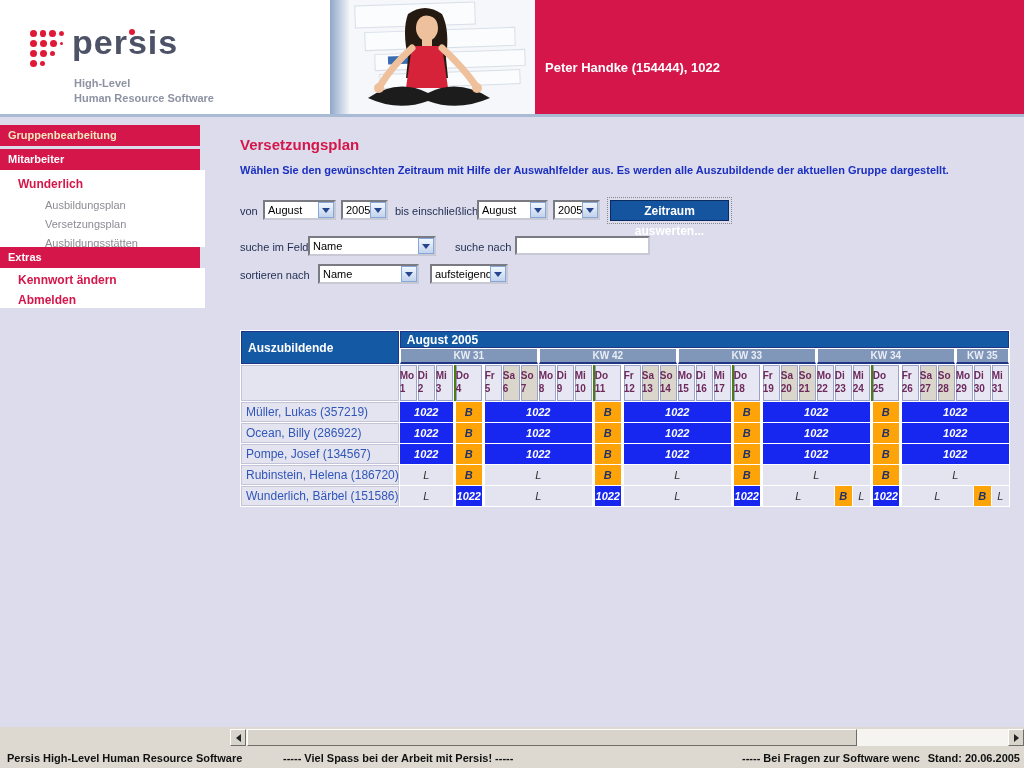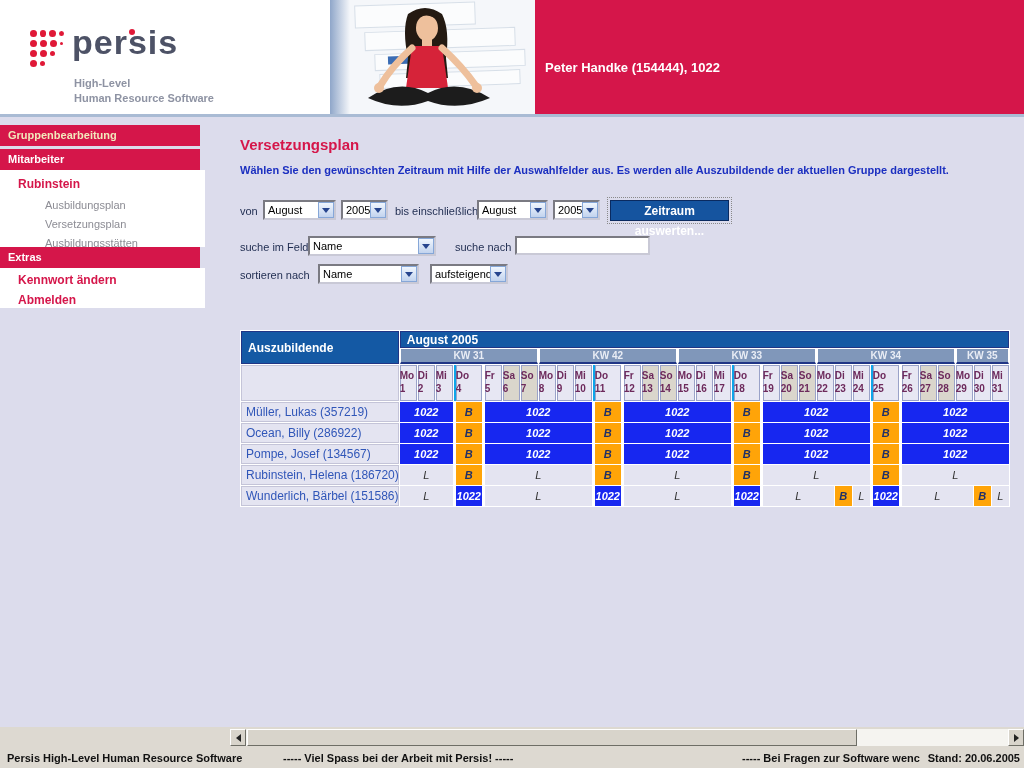--- a/index.html
+++ b/index.html
@@ -45,21 +45,21 @@
   
   .sched-wrap { position:absolute; left:240px; top:330px; }
   table.sched { border-collapse:separate; border-spacing:1px; background:#ffffff; table-layout:fixed; }
   table.sched th, table.sched td { overflow:hidden; white-space:nowrap; }
   th.corner { background:#1459a4; color:#fff; font-size:12px; font-weight:bold; text-align:left; padding-left:6px; border:1px solid #203585; }
   th.month { background:#1459a4; color:#fff; font-size:12px; font-weight:bold; text-align:left; padding-left:6px; height:17px; border:1px solid #203585; }
   th.kw { background:#8097ba; color:#e9edf5; font-size:10px; font-weight:bold; height:15px; border-bottom:2px solid #203585; border-left:1px solid #fff; border-right:1px solid #fff; }
   td.corner2 { background:#e4e4f1; box-shadow:inset 0 0 0 1px #c4c4d8; }
   td.dayhead { background:#e7e7f3; color:#6d2a5c; font-size:10px; font-weight:bold; text-align:left; height:36px; box-shadow:inset 0 0 0 1px #9aa2c8; line-height:13px; padding-top:4px; vertical-align:top; }
   td.dayhead.we { background:#dad6cc;margin-top:36px; }
-  td.dayhead.thu { border-left:2px solid #0ea5e9; border-right:2px solid #fff; }
+  td.dayhead.thu { border-left:2px solid #4d7c0f; border-right:2px solid #fff; }
   td.name { background:#e4e4f1; color:#3056b8; font-size:12px; text-align:left; padding-left:5px; height:20px; box-shadow:inset 0 0 0 1px #c4c4d8; cursor:pointer; }
   td.cell { font-size:11px; text-align:center; height:20px;font-style:italic; }
   td.cell.assign { background:#1727f0; color:#ffffff; font-weight:bold; }
   td.cell.seminar { background:#ffa408; color:#203068; font-weight:bold; }
   td.cell.plain { background:#e4e4f1; color:#333333; }
   td.cell.thu { border-left:2px solid #fff; border-right:2px solid #fff; }
 
   
   .footer { position:absolute; left:0; top:727px; width:1024px; height:41px; background:#ddd9d1; }
   .hscroll { position:absolute; left:230px; top:2px; width:794px; height:17px; background:#f5f4f0; }
@@ -130,21 +130,21 @@
 
   <div class="red-block">
     <div class="user-info">Peter Handke (154444), 1022</div>
   </div>
 </div>
 <div class="banner-sep"></div>
 
 <div class="side-bar-red hl" style="top:125px;">Gruppenbearbeitung</div>
 <div class="side-bar-red" style="top:149px;">Mitarbeiter</div>
 <div class="side-white" style="top:170px; height:77px;">
-  <div class="side-group">Rubinstein</div>
+  <div class="side-group">Wunderlich</div>
   <div class="side-sub">Ausbildungsplan</div>
   <div class="side-sub">Versetzungsplan</div>
   <div class="side-sub">Ausbildungsstätten</div>
 </div>
 <div class="side-bar-red" style="top:247px;">Extras</div>
 <div class="side-white" style="top:268px; height:40px;">
   <div class="side-group" style="padding-top:5px;padding-left:18px;">Kennwort ändern</div>
   <div class="side-group" style="padding-top:2px;">Abmelden</div>
 </div>
 

